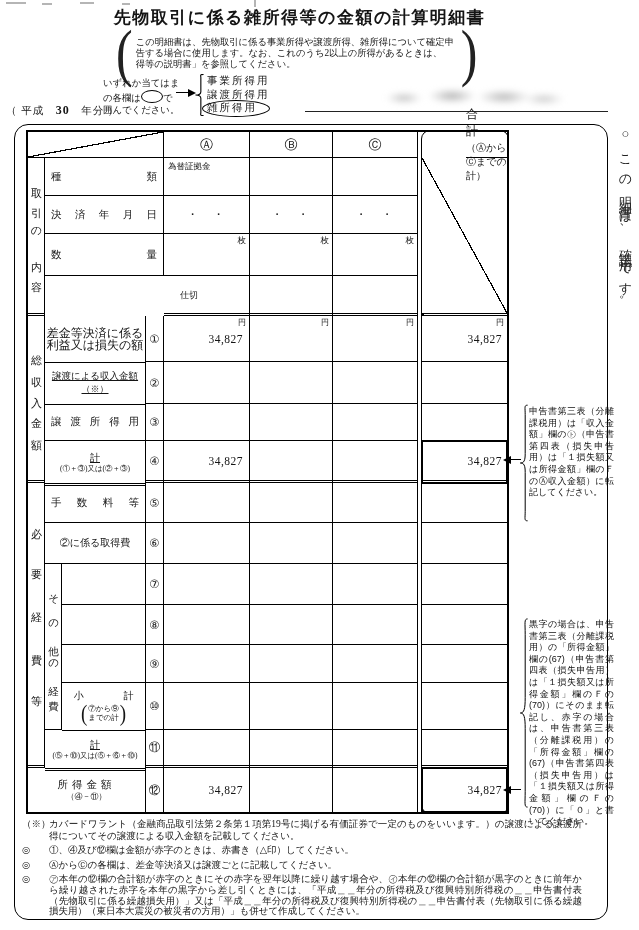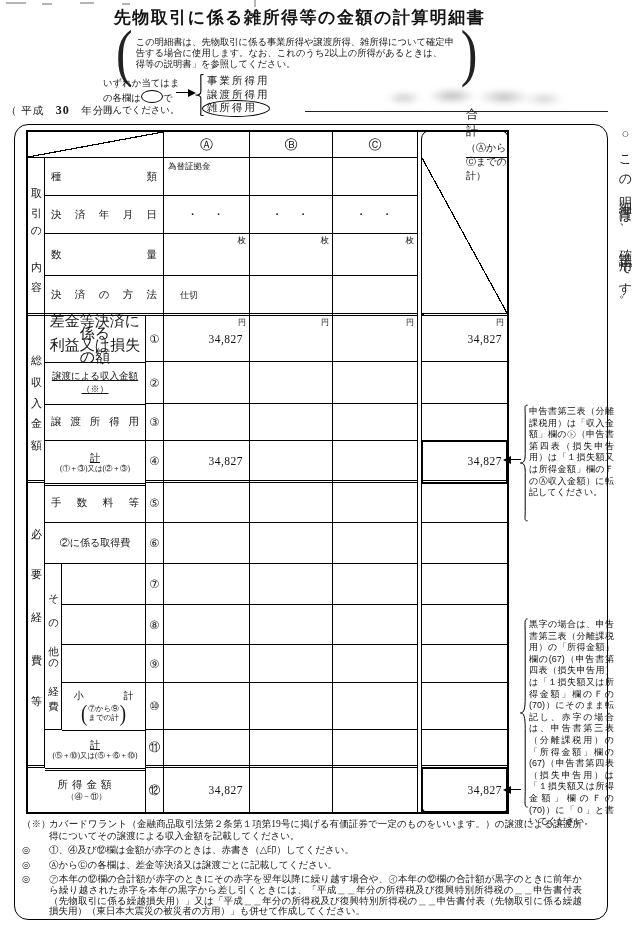--- a/index.html
+++ b/index.html
@@ -51,21 +51,21 @@
   .tot-head{display:flex;flex-direction:column;align-items:center;justify-content:center;margin-left:44px;}
   .tot-title{font-size:12px;letter-spacing:4px;}
   .tot-sub{font-size:10px;margin-top:1px;}
   .vwrap{display:flex;align-items:center;justify-content:center;}
   .vtext{writing-mode:vertical-rl;text-orientation:upright;font-size:11px;}
   .lblflex{display:flex;align-items:center;}
   .just{width:100%;padding:0 6px;box-sizing:border-box;text-align:justify;text-align-last:justify;font-size:10.5px;}
   .two{display:flex;flex-direction:column;align-items:center;justify-content:center;height:100%;text-align:center;}
   .l1{font-size:10px;line-height:13px;text-decoration:underline;}
   .l2{font-size:7.5px;line-height:9.5px;}
-  .lines9{font-size:15px;line-height:12px;text-align:center;}
+  .lines9{font-size:12px;line-height:12px;text-align:center;}
   .numc{font-size:11.5px;}
   .corner-tl{position:absolute;top:3px;left:4px;font-size:8.5px;}
   .unit{position:absolute;top:1px;right:3px;font-size:8.5px;}
   .yen{position:absolute;top:1px;right:3px;font-size:8px;}
   .amt{position:absolute;right:6px;top:50%;transform:translateY(-46%);font-size:11.5px;letter-spacing:0.5px;}
   .dots{font-size:11px;letter-spacing:2px;}
   .midleft{position:absolute;left:16px;top:50%;transform:translateY(-50%);font-size:9px;}
   .boldbox{outline:2.2px solid #000;outline-offset:-1.5px;}
   .total-outline{position:absolute;left:393px;top:-2px;width:88px;height:684px;box-sizing:border-box;
                  border:1.8px solid #000;border-radius:9px;pointer-events:none;}
@@ -172,23 +172,20 @@
     <div class="cl" style="grid-area:4/5/5/6">
         <span class="unit">枚</span>
       </div>
     <div class="cl" style="grid-area:4/6/5/7">
         <span class="unit">枚</span>
       </div>
     <div class="cl" style="grid-area:4/7/5/8">
         <span class="unit">枚</span>
       </div>
 
-    <div class="cl dbl lblflex" style="grid-area:5/2/6/5">
-        <span class="just">決済の方法</span>
-      </div>
     <div class="cl dbl" style="grid-area:5/5/6/6">
         <span class="midleft">仕切</span>
       </div>
     <div class="cl dbl" style="grid-area:5/6/6/7"></div>
     <div class="cl dbl" style="grid-area:5/7/6/8"></div>
 
     <div class="cl dbl vwrap" style="grid-area:6/1/10/2">
         <span class="vtext" style="letter-spacing:21px">総収入金額</span>
       </div>
 

